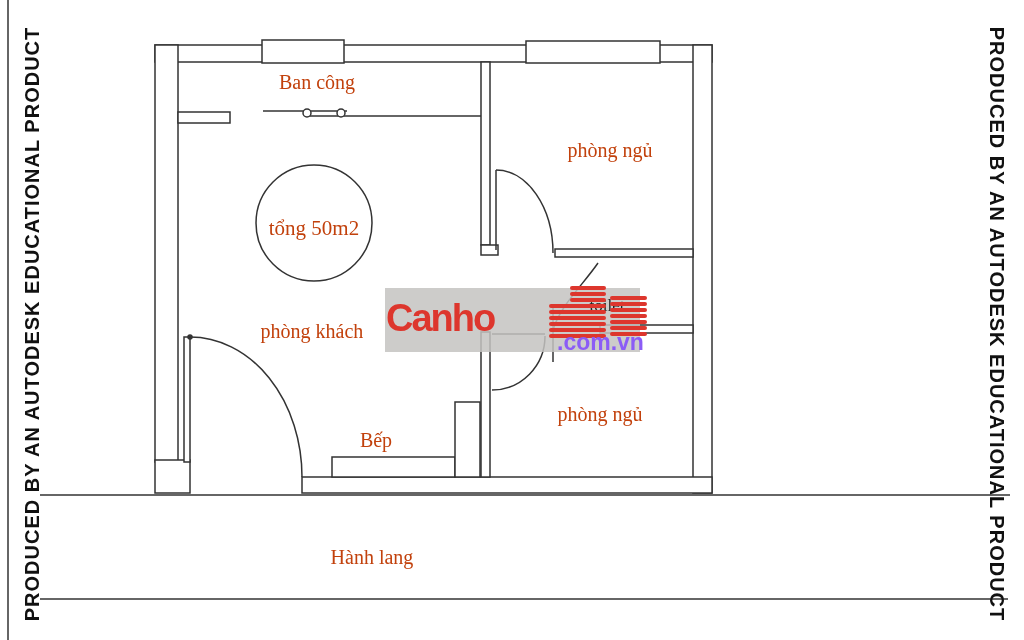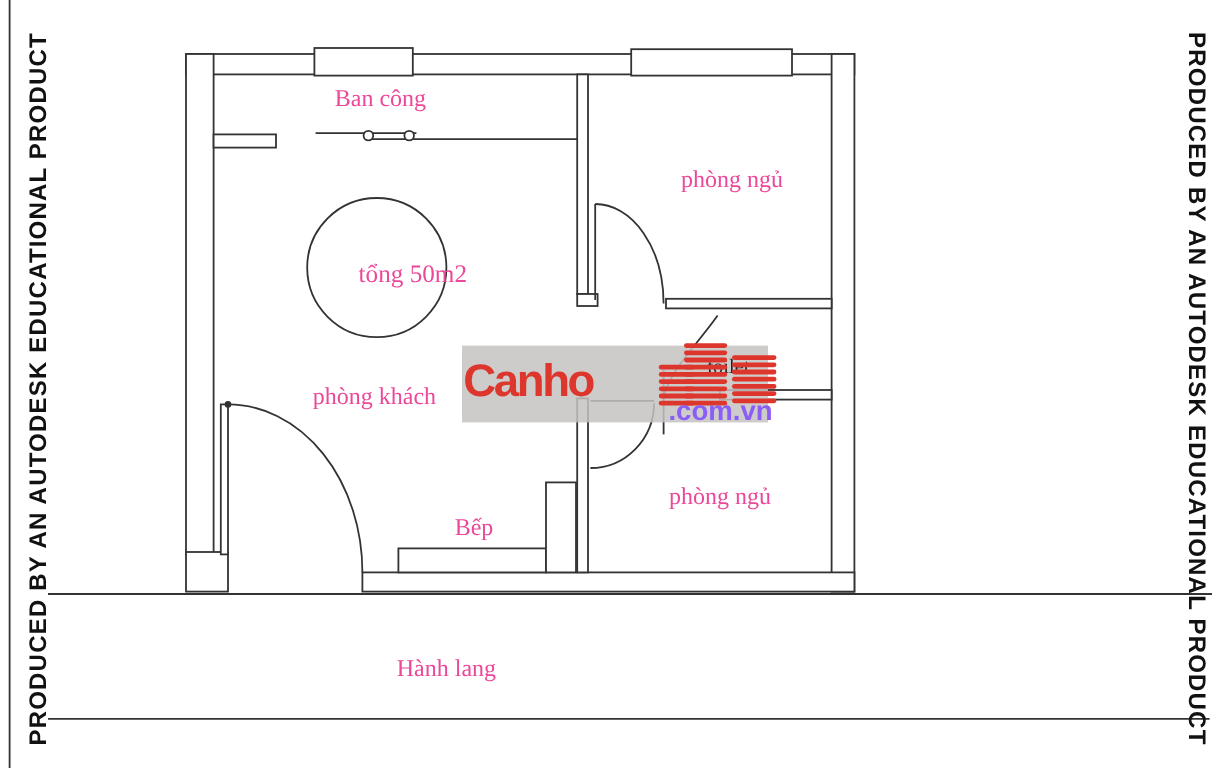--- a/index.html
+++ b/index.html
@@ -1,21 +1,21 @@
 <!DOCTYPE html>
 <html><head>
 <meta charset="utf-8">
 <style>
   html,body{margin:0;padding:0;background:#ffffff;}
   #page{position:relative;width:1024px;height:640px;background:#fff;overflow:hidden;
         font-family:"Liberation Serif","DejaVu Serif",serif;}
   svg{position:absolute;left:0;top:0;z-index:5;}
-  .lbl{position:absolute;z-index:10;color:#ec4899;font-size:20px;line-height:22px;
+  .lbl{position:absolute;z-index:10;color:#c2410c;font-size:20px;line-height:22px;
        white-space:nowrap;transform:translateX(-50%);}
-  .lbl-big{font-size:21px;margin-left:30px;}
+  .lbl-big{font-size:21px;}
   .lbl-toilet{font-size:17px;z-index:25;color:#222;}
   .edge-text{position:absolute;width:640px;height:24px;text-align:center;z-index:12;
        font-family:"Liberation Sans","DejaVu Sans",sans-serif;font-weight:bold;
        font-size:20px;letter-spacing:1px;color:#111;white-space:nowrap;line-height:24px;}
   #edge-left{left:-288px;top:312px;transform:rotate(-90deg);}
   #edge-right{left:677px;top:312px;transform:rotate(90deg);}
   #wm-band{position:absolute;left:385px;top:288px;width:255px;height:64px;z-index:20;
        background:rgba(196,195,193,0.85);}
   #wm-name{position:absolute;left:386px;top:293px;z-index:30;
        font-family:Liberation Sans, sans-serif;font-weight:bold;
@@ -76,21 +76,21 @@
 
       <line x1="40" y1="495" x2="1010" y2="495"></line>
       <line x1="40" y1="599" x2="1008" y2="599"></line>
     </g>
   </svg>
 
   <div class="lbl" style="left:317px;top:71px">Ban công</div>
   <div class="lbl" style="left:610px;top:139px">phòng ngủ</div>
   <div class="lbl lbl-big" style="left:314px;top:217px">tổng 50m2</div>
   <div class="lbl" style="left:312px;top:320px">phòng khách</div>
-  <div class="lbl" style="left:395px;top:429px">Bếp</div>
+  <div class="lbl" style="left:376px;top:429px">Bếp</div>
   <div class="lbl" style="left:600px;top:403px">phòng ngủ</div>
   <div class="lbl lbl-toilet" style="left:607px;top:295px">toilet</div>
   <div class="lbl" style="left:372px;top:546px">Hành lang</div>
 
   <div id="edge-left" class="edge-text">PRODUCED BY AN AUTODESK EDUCATIONAL PRODUCT</div>
   <div id="edge-right" class="edge-text">PRODUCED BY AN AUTODESK EDUCATIONAL PRODUCT</div>
 
   <div id="wm-band"></div>
   <div id="wm-name" style="color: rgb(221, 54, 45);">Canho</div>
   <svg id="wm-buildings" width="100" height="62" viewBox="0 0 100 62">

